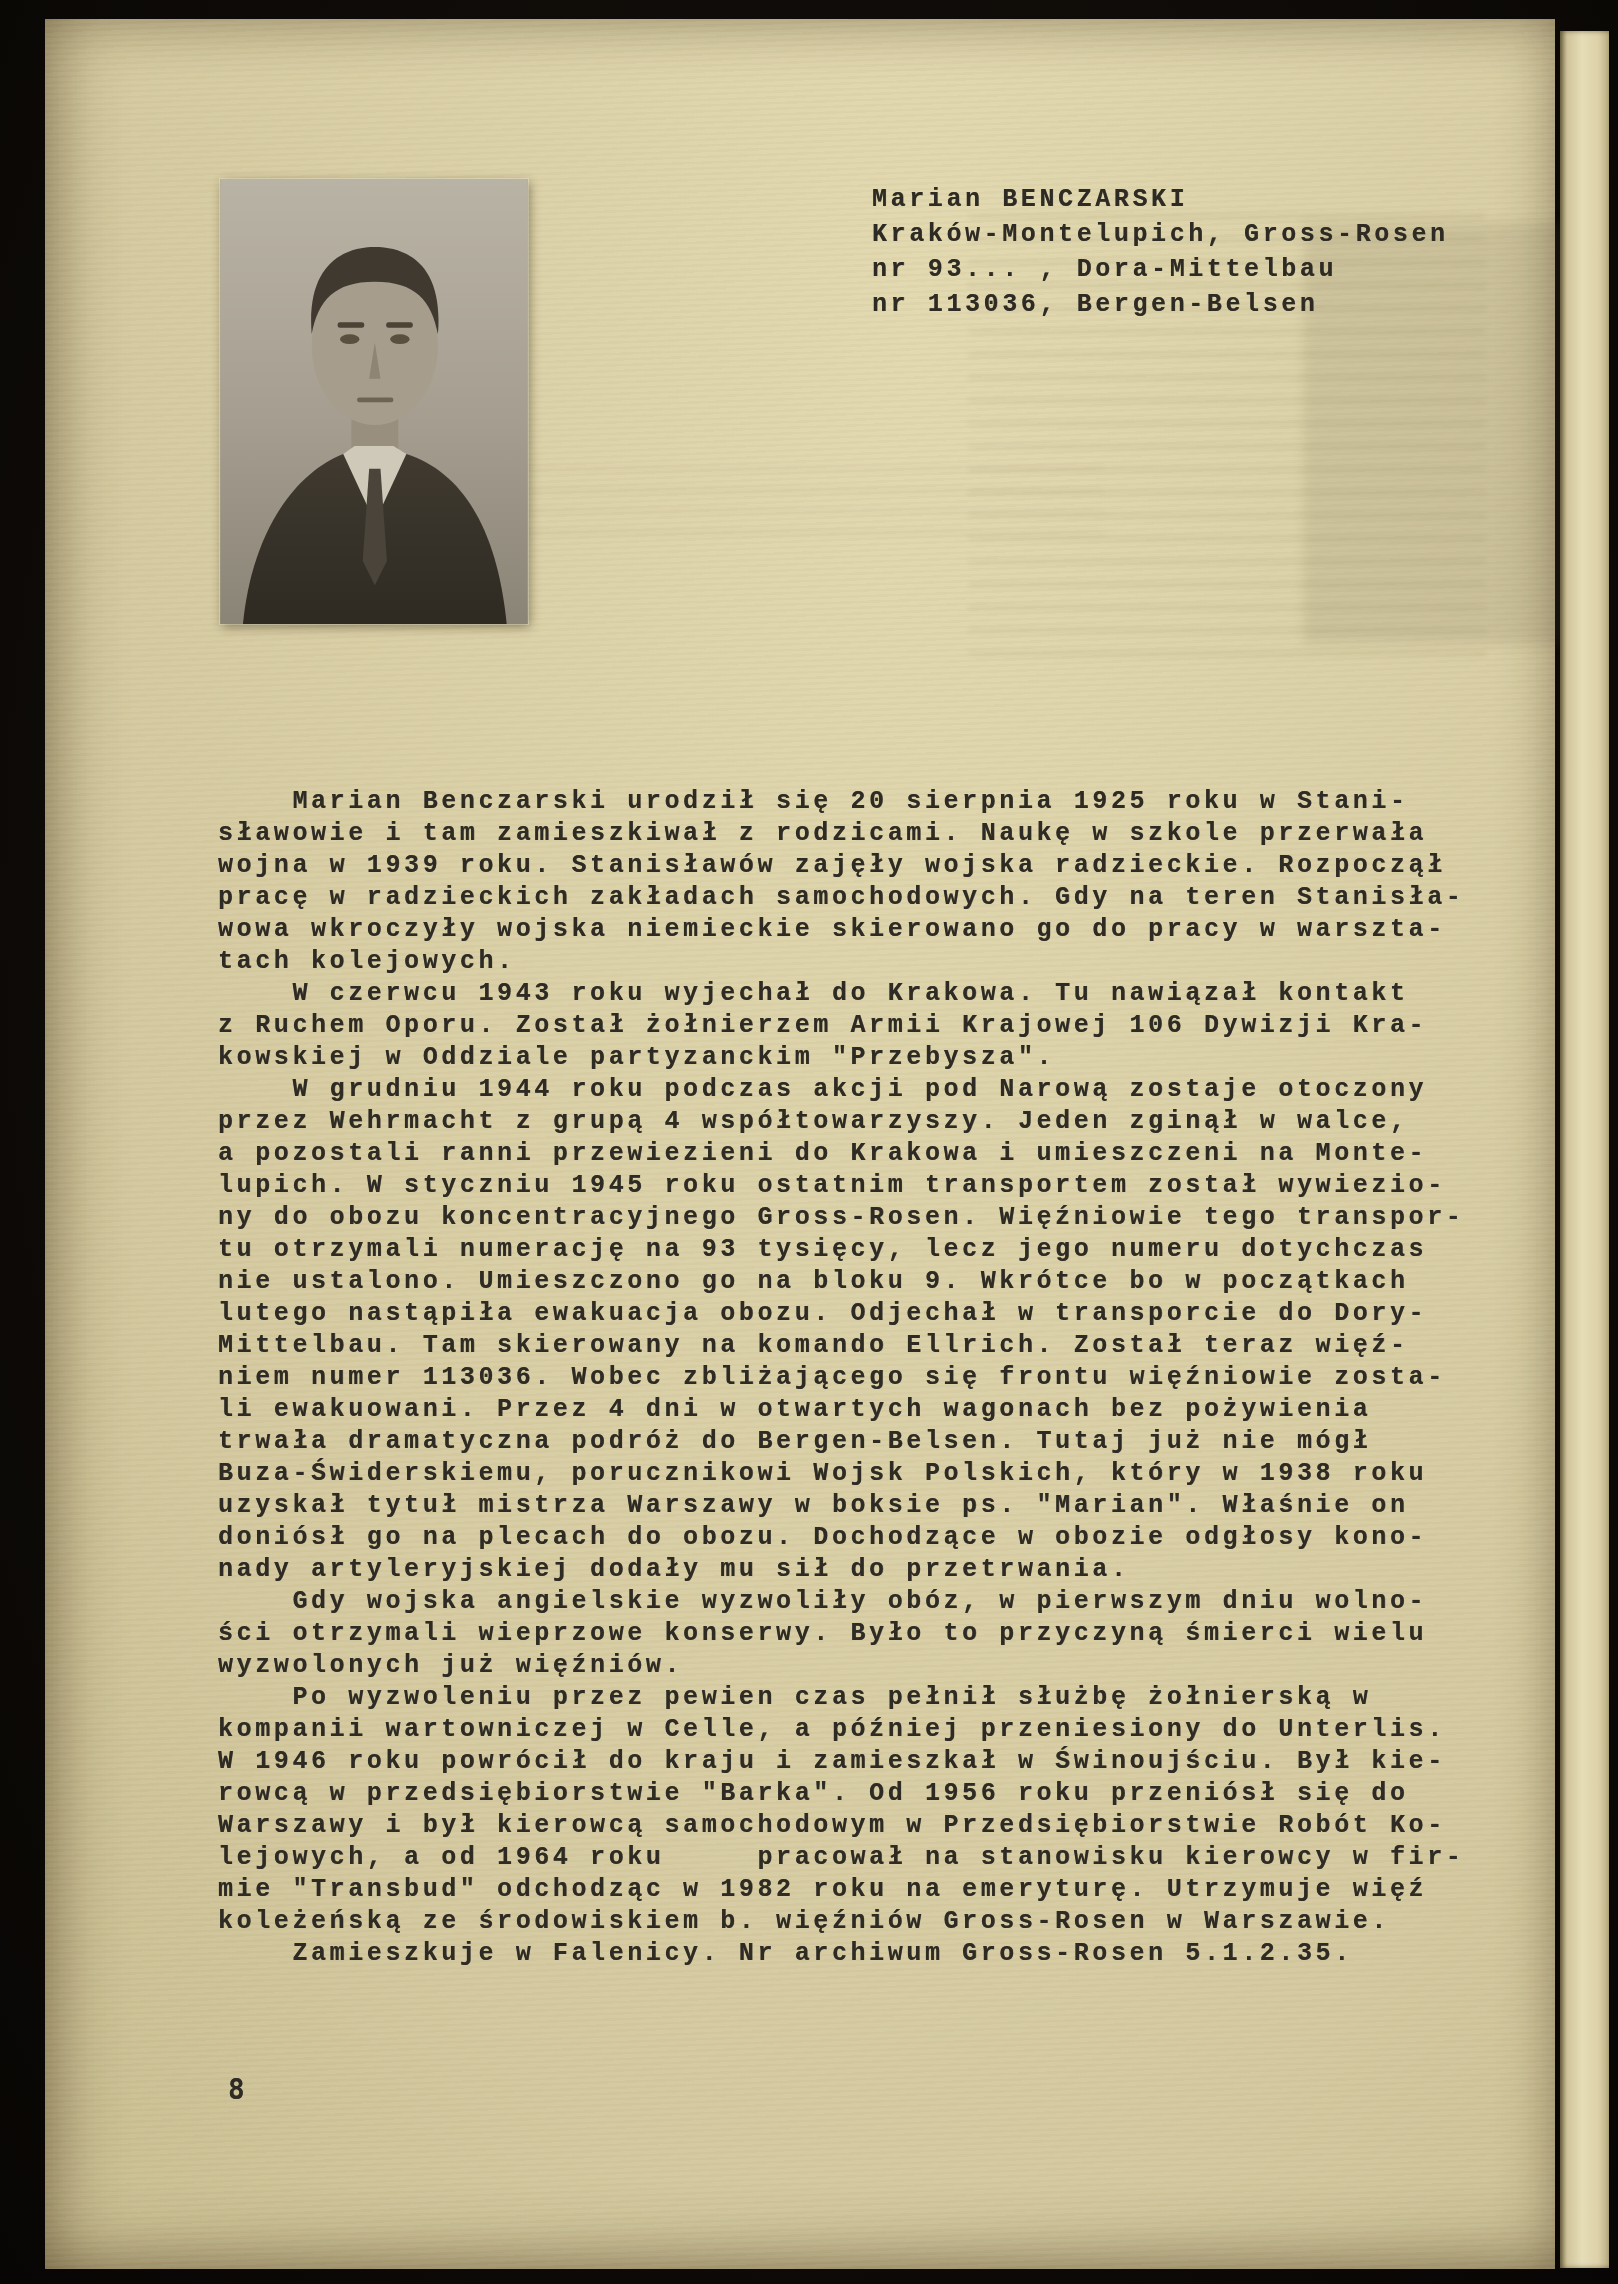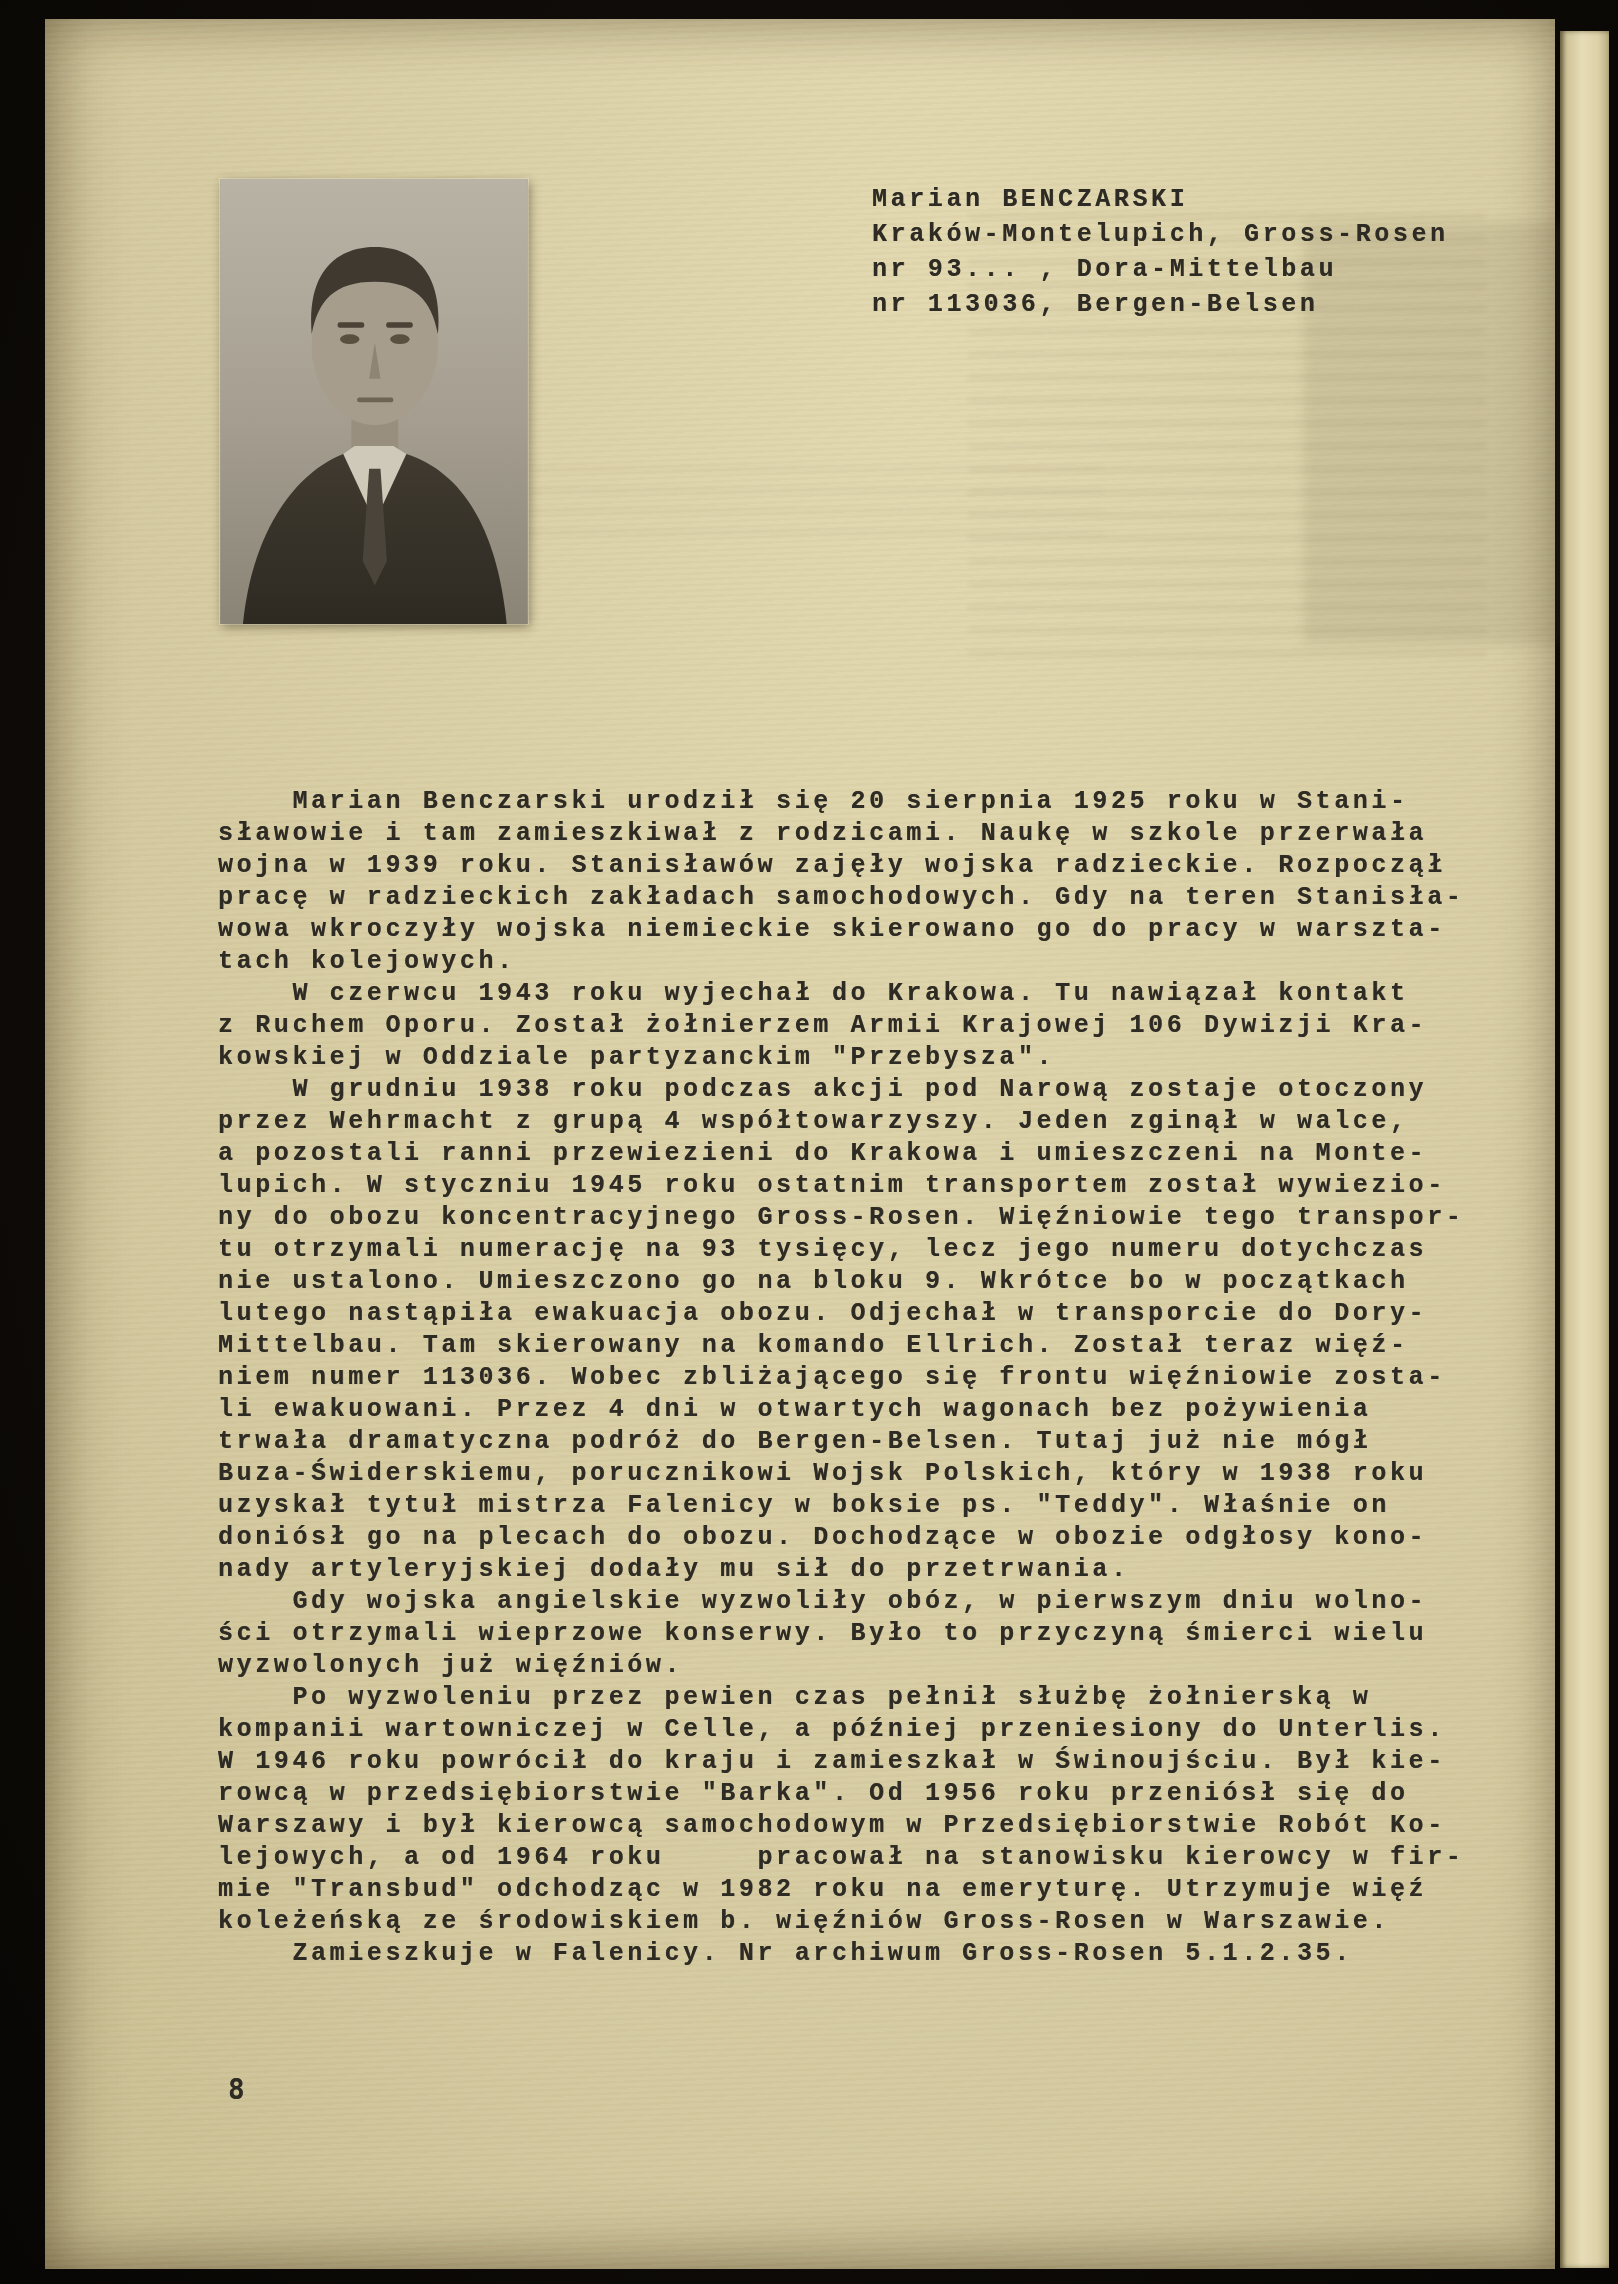--- a/index.html
+++ b/index.html
@@ -198,34 +198,34 @@
     <div class="typetext body-block">
         <div class="text-line">    Marian Benczarski urodził się 20 sierpnia 1925 roku w Stani-</div>
         <div class="text-line">sławowie i tam zamieszkiwał z rodzicami. Naukę w szkole przerwała</div>
         <div class="text-line">wojna w 1939 roku. Stanisławów zajęły wojska radzieckie. Rozpoczął</div>
         <div class="text-line">pracę w radzieckich zakładach samochodowych. Gdy na teren Stanisła-</div>
         <div class="text-line">wowa wkroczyły wojska niemieckie skierowano go do pracy w warszta-</div>
         <div class="text-line">tach kolejowych.</div>
         <div class="text-line">    W czerwcu 1943 roku wyjechał do Krakowa. Tu nawiązał kontakt</div>
         <div class="text-line">z Ruchem Oporu. Został żołnierzem Armii Krajowej 106 Dywizji Kra-</div>
         <div class="text-line">kowskiej w Oddziale partyzanckim "Przebysza".</div>
-        <div class="text-line">    W grudniu 1938 roku podczas akcji pod Narową zostaje otoczony</div>
+        <div class="text-line">    W grudniu 1944 roku podczas akcji pod Narową zostaje otoczony</div>
         <div class="text-line">przez Wehrmacht z grupą 4 współtowarzyszy. Jeden zginął w walce,</div>
         <div class="text-line">a pozostali ranni przewiezieni do Krakowa i umieszczeni na Monte-</div>
         <div class="text-line">lupich. W styczniu 1945 roku ostatnim transportem został wywiezio-</div>
         <div class="text-line">ny do obozu koncentracyjnego Gross-Rosen. Więźniowie tego transpor-</div>
         <div class="text-line">tu otrzymali numerację na 93 tysięcy, lecz jego numeru dotychczas</div>
         <div class="text-line">nie ustalono. Umieszczono go na bloku 9. Wkrótce bo w początkach</div>
         <div class="text-line">lutego nastąpiła ewakuacja obozu. Odjechał w transporcie do Dory-</div>
         <div class="text-line">Mittelbau. Tam skierowany na komando Ellrich. Został teraz więź-</div>
         <div class="text-line">niem numer 113036. Wobec zbliżającego się frontu więźniowie zosta-</div>
         <div class="text-line">li ewakuowani. Przez 4 dni w otwartych wagonach bez pożywienia</div>
         <div class="text-line">trwała dramatyczna podróż do Bergen-Belsen. Tutaj już nie mógł</div>
         <div class="text-line">Buza-Świderskiemu, porucznikowi Wojsk Polskich, który w 1938 roku</div>
-        <div class="text-line">uzyskał tytuł mistrza Falenicy w boksie ps. "Teddy". Właśnie on</div>
+        <div class="text-line">uzyskał tytuł mistrza Warszawy w boksie ps. "Marian". Właśnie on</div>
         <div class="text-line">doniósł go na plecach do obozu. Dochodzące w obozie odgłosy kono-</div>
         <div class="text-line">nady artyleryjskiej dodały mu sił do przetrwania.</div>
         <div class="text-line">    Gdy wojska angielskie wyzwoliły obóz, w pierwszym dniu wolno-</div>
         <div class="text-line">ści otrzymali wieprzowe konserwy. Było to przyczyną śmierci wielu</div>
         <div class="text-line">wyzwolonych już więźniów.</div>
         <div class="text-line">    Po wyzwoleniu przez pewien czas pełnił służbę żołnierską w</div>
         <div class="text-line">kompanii wartowniczej w Celle, a później przeniesiony do Unterlis.</div>
         <div class="text-line">W 1946 roku powrócił do kraju i zamieszkał w Świnoujściu. Był kie-</div>
         <div class="text-line">rowcą w przedsiębiorstwie "Barka". Od 1956 roku przeniósł się do</div>
         <div class="text-line">Warszawy i był kierowcą samochodowym w Przedsiębiorstwie Robót Ko-</div>

